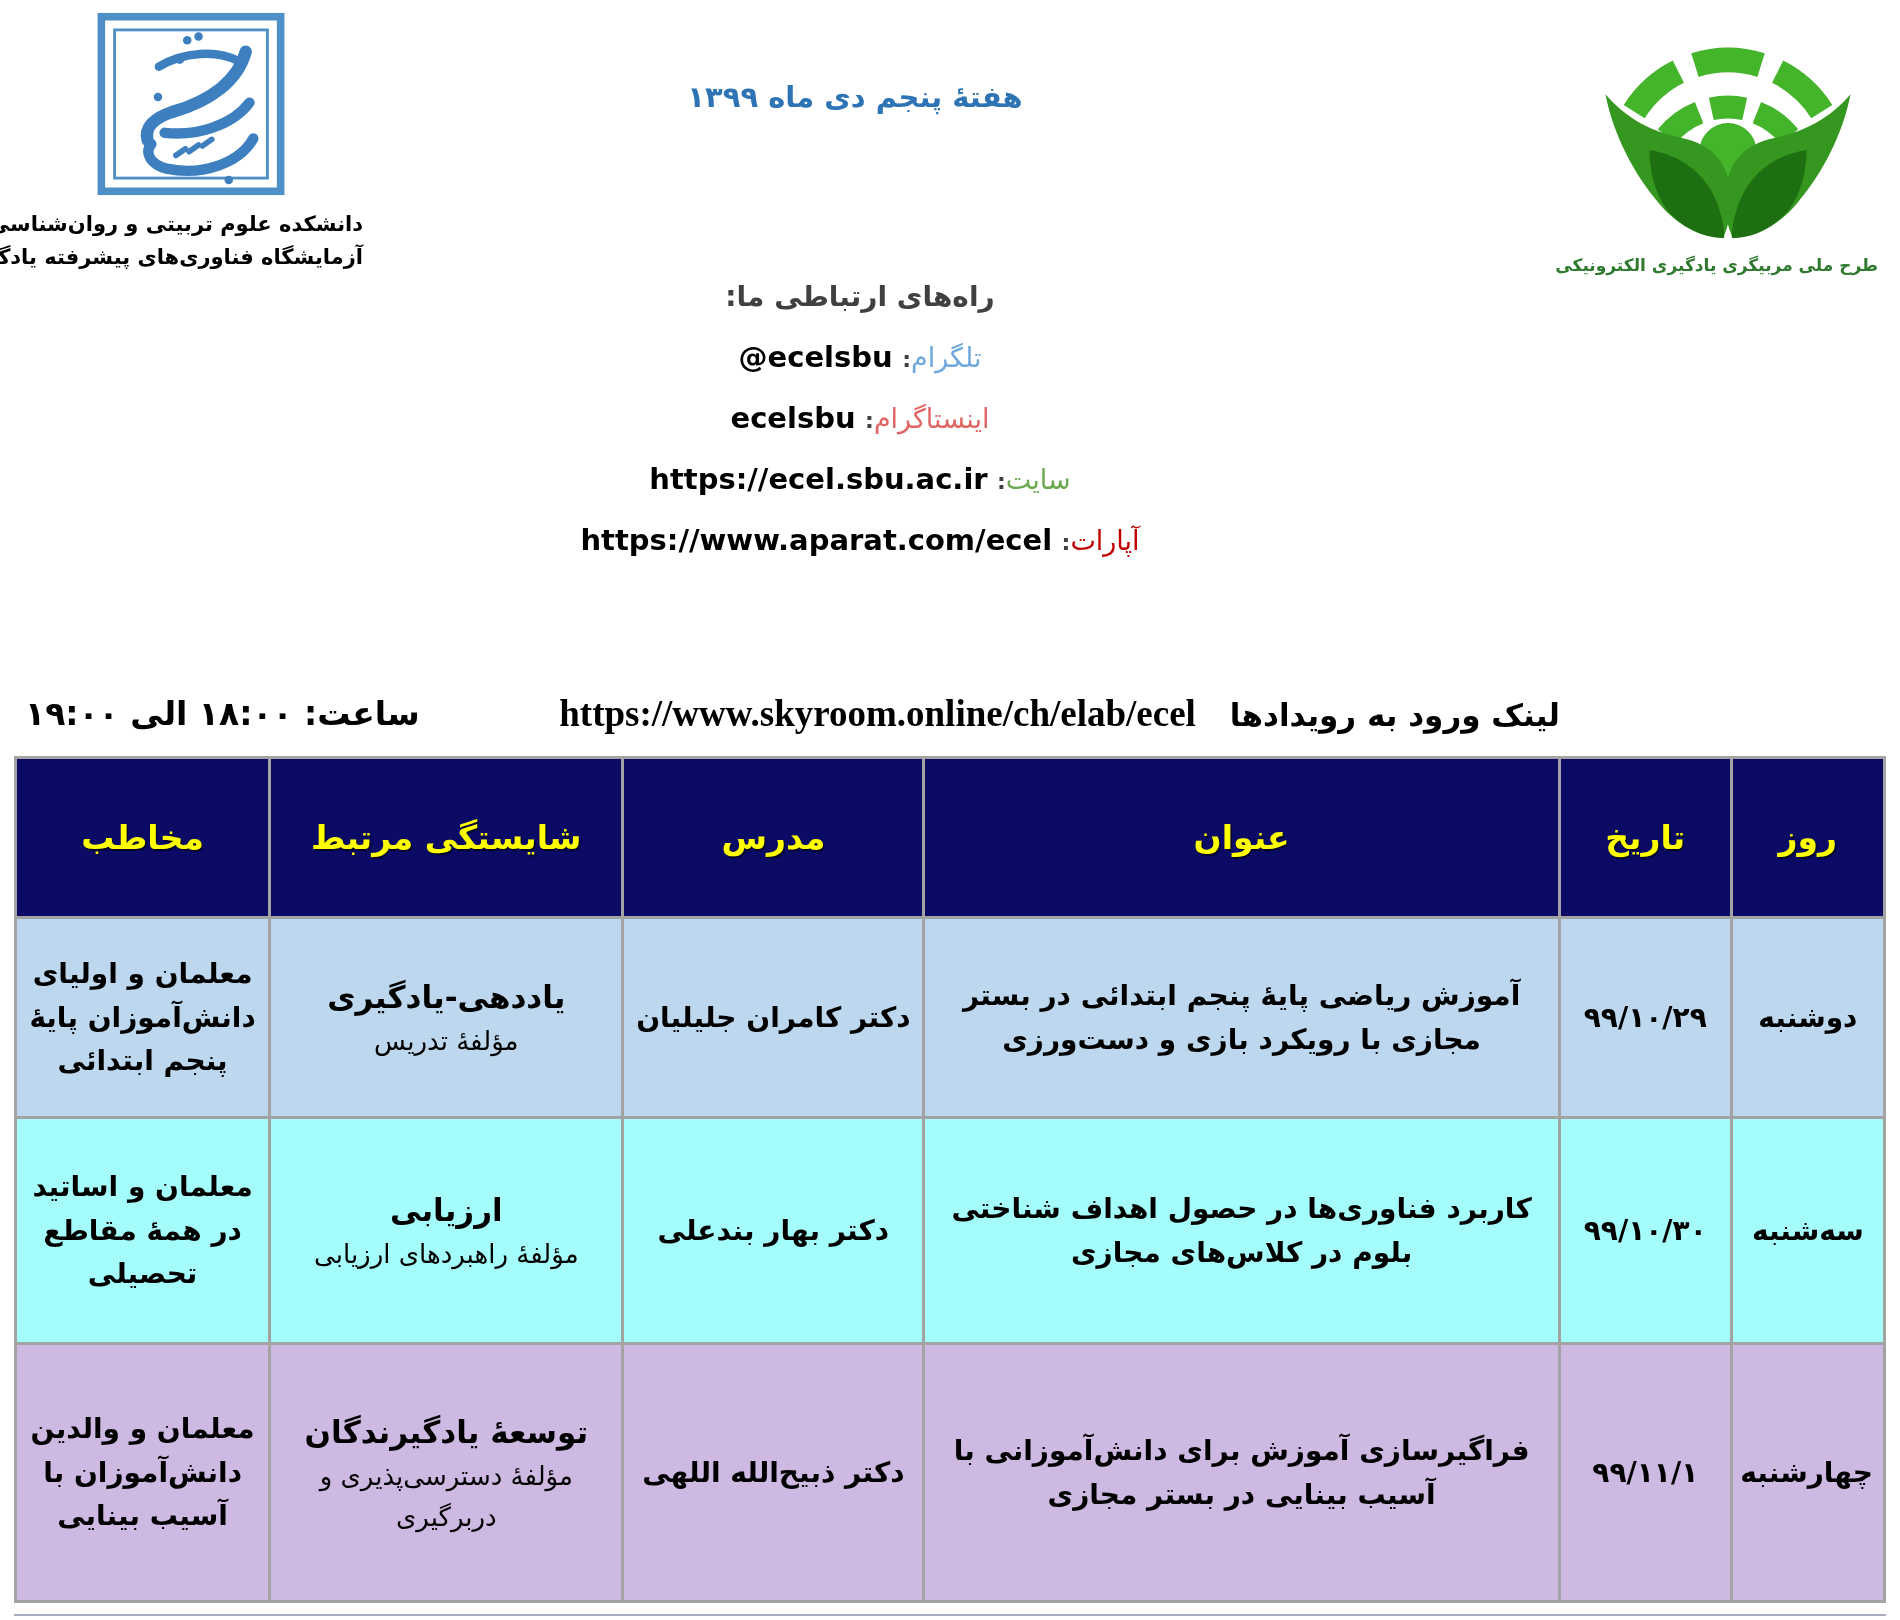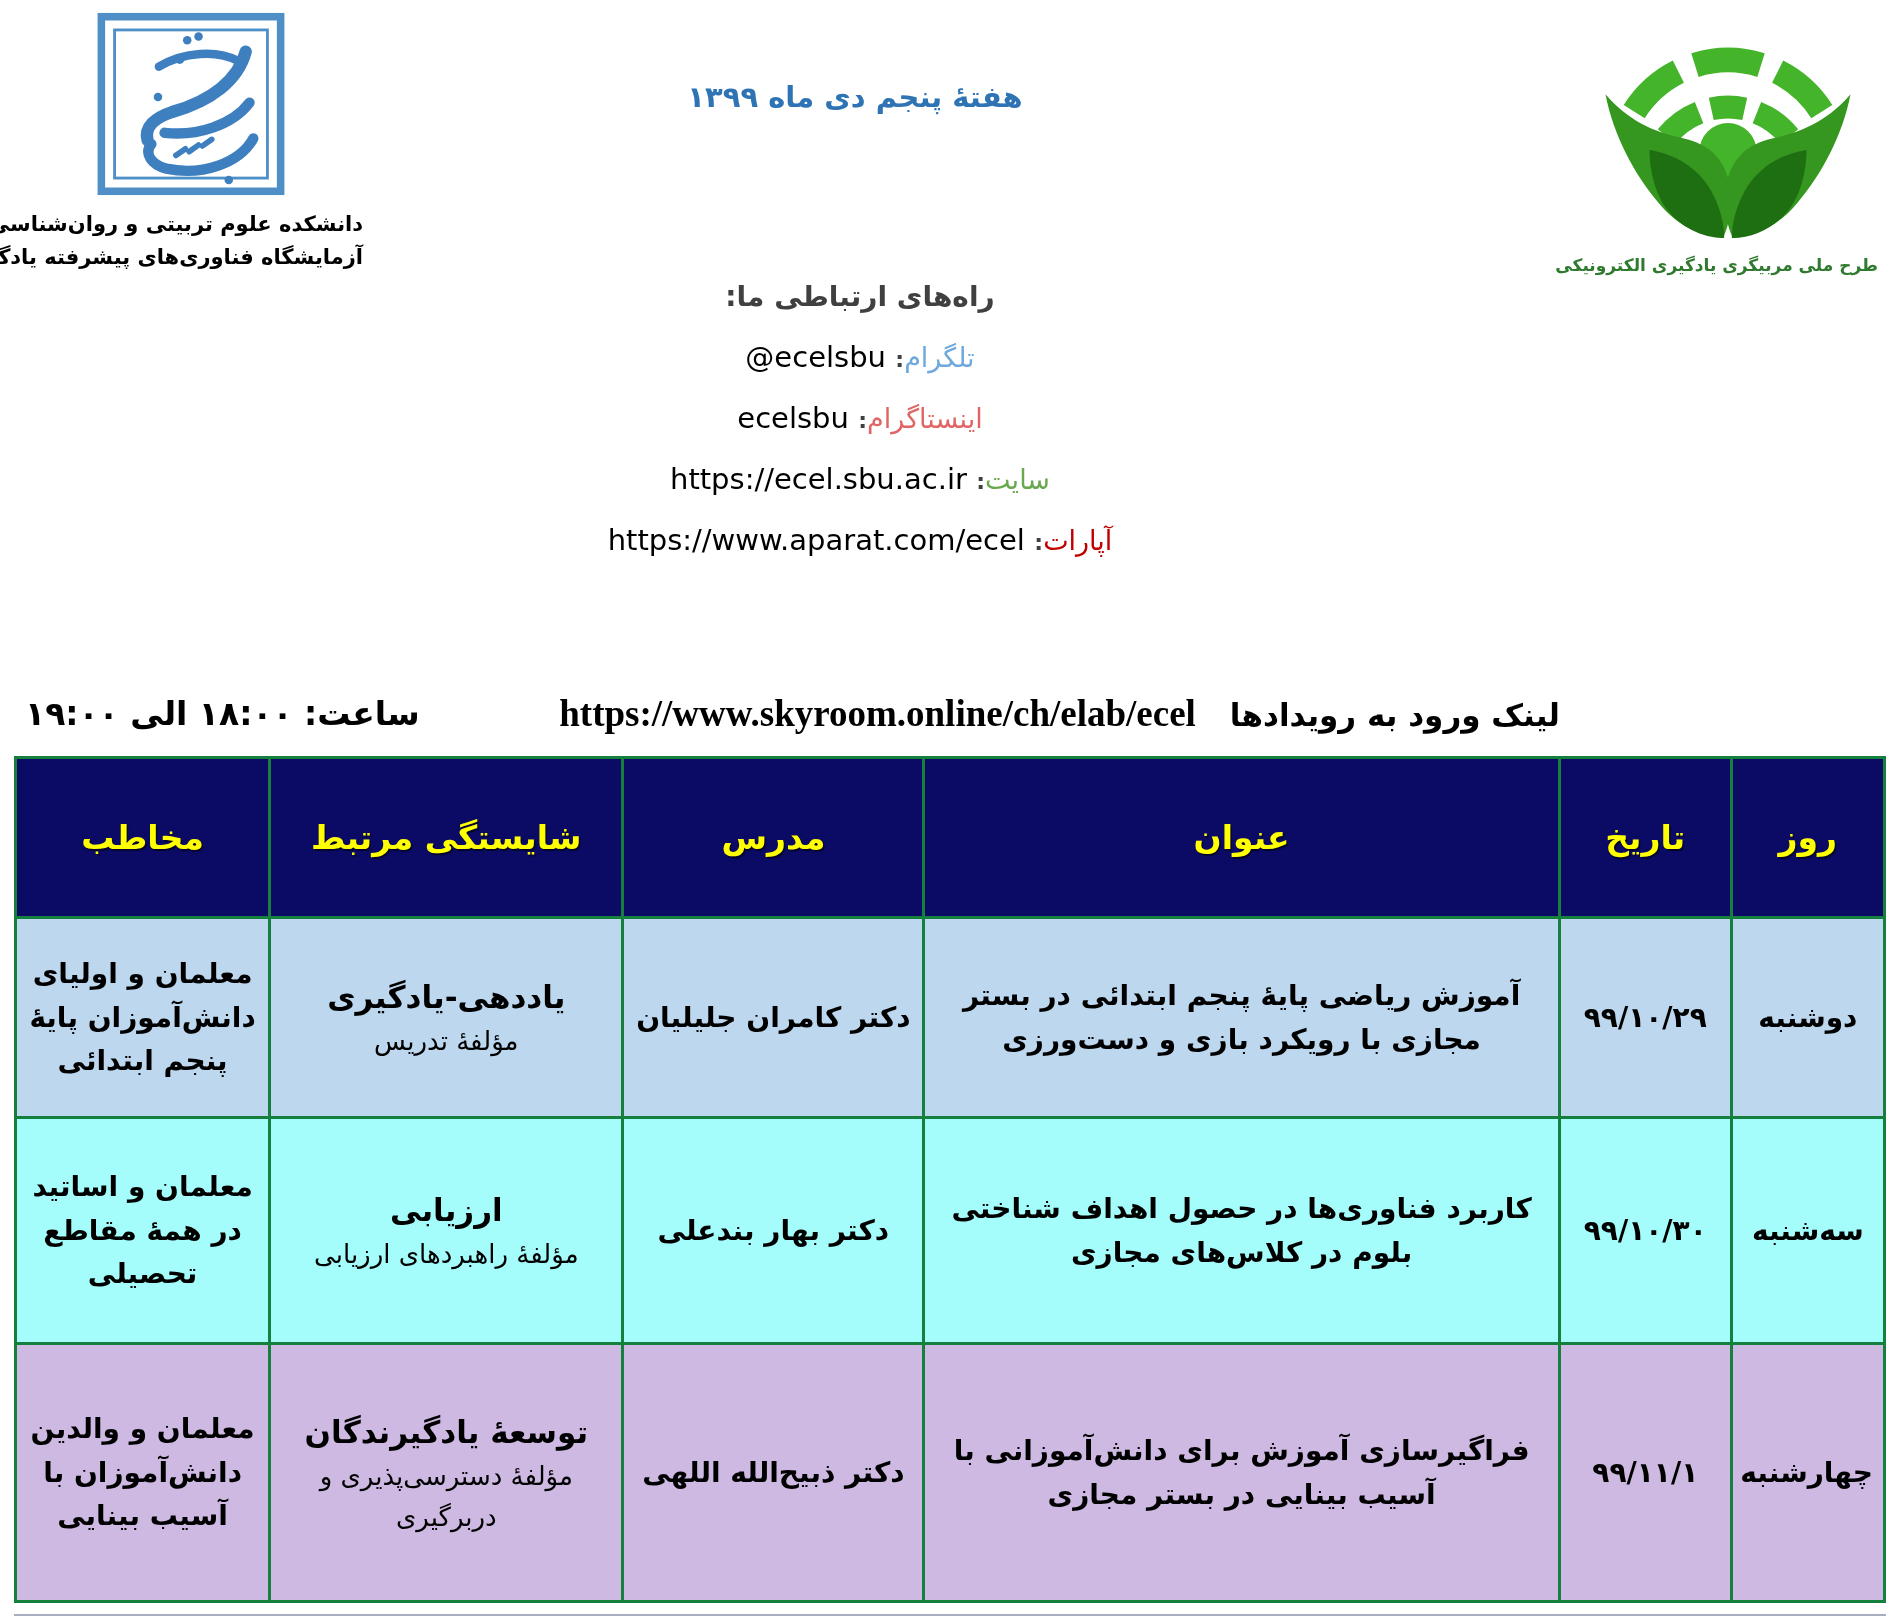--- a/index.html
+++ b/index.html
@@ -28,42 +28,42 @@
   .right-block { position: absolute; top: 6px; right: 22px; width: 300px; text-align: center; }
   .ecel-logo { width: 268px; height: 238px; display: block; margin: 0 auto; }
   .logo-caption { font-size: 17px; font-weight: bold; color: #2F7A2F; margin-top: 11px; white-space: nowrap; }
 
   
   .contact-block { position: absolute; top: 280px; left: 0; right: 180px; text-align: center; }
   .contact-heading { font-size: 28px; font-weight: bold; color: #404040; }
   .contact-line { margin-top: 27px; font-size: 27px; font-weight: bold; }
   .contact-label { font-weight: normal; }
   .contact-sep { color: #404040; font-size: 22px; }
-  .contact-value { color: #000; font-weight: normal; font-size: 29px; direction: ltr; unicode-bidi: embed; display: inline-block; text-align: center; }
+  .contact-value { color: #000; font-weight: bold; font-size: 29px; direction: ltr; unicode-bidi: embed; display: inline-block; text-align: center; }
   .c-telegram  { color: #6FA8DC; }
   .c-instagram { color: #E06666; }
   .c-site      { color: #6AA84F; }
   .c-aparat    { color: #C00000; }
 
   
   .link-row { position: absolute; top: 692px; left: 0; right: 0; height: 52px; }
   .events-time { position: absolute; left: 25px; top: 2px; font-size: 33px; font-weight: bold; }
   .link-group { position: absolute; right: 340px; top: 0; display: flex; direction: rtl; gap: 34px; align-items: baseline; }
   .link-label { font-size: 31px; font-weight: bold; white-space: nowrap; }
   .link-url { font-family: "Liberation Serif", "DejaVu Serif", serif; font-size: 37px; font-weight: bold;
               direction: ltr; unicode-bidi: embed; white-space: nowrap; }
 
   
   .schedule-table {
     position: absolute; top: 756px; left: 14px; width: 1872px;
     border-collapse: collapse; direction: rtl; table-layout: fixed;
     border-top: 3px solid #d7d7e6;
   }
   .schedule-table th, .schedule-table td {
-    border: 3px solid #15803d;
+    border: 3px solid #a3a3a3;
     text-align: center; vertical-align: middle;
     padding: 4px 10px;
   }
   .schedule-table thead tr { height: 160px; }
   .schedule-table th {
     background: #0B0B66; color: #FFFF00;
     font-size: 33px; font-weight: bold;
     text-shadow: 1.5px 1.5px 1px rgba(0,0,0,0.55);
   }
   .schedule-table td { font-size: 28px; font-weight: bold; line-height: 1.55; }

